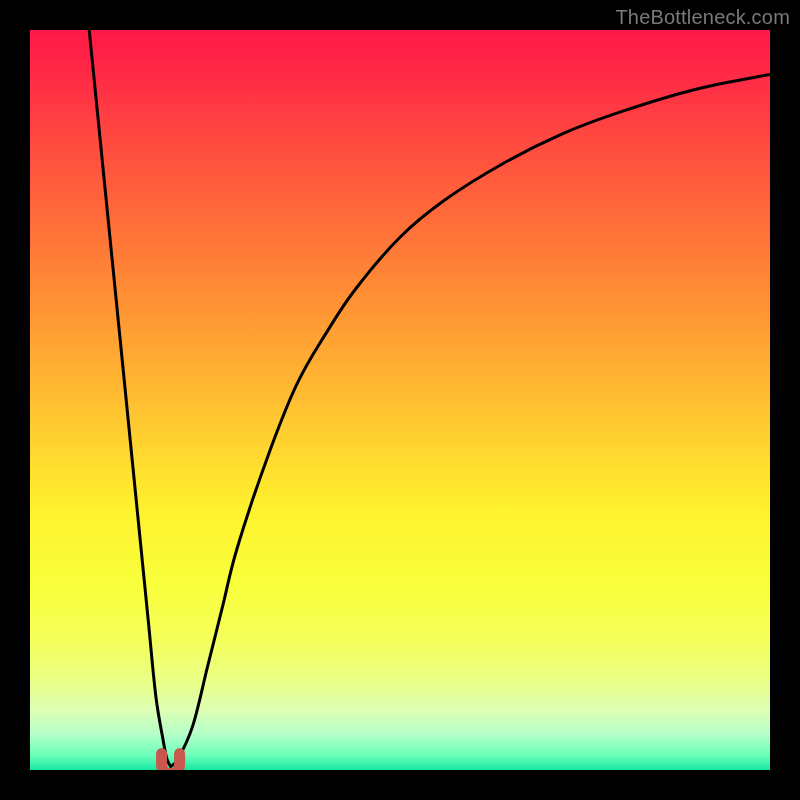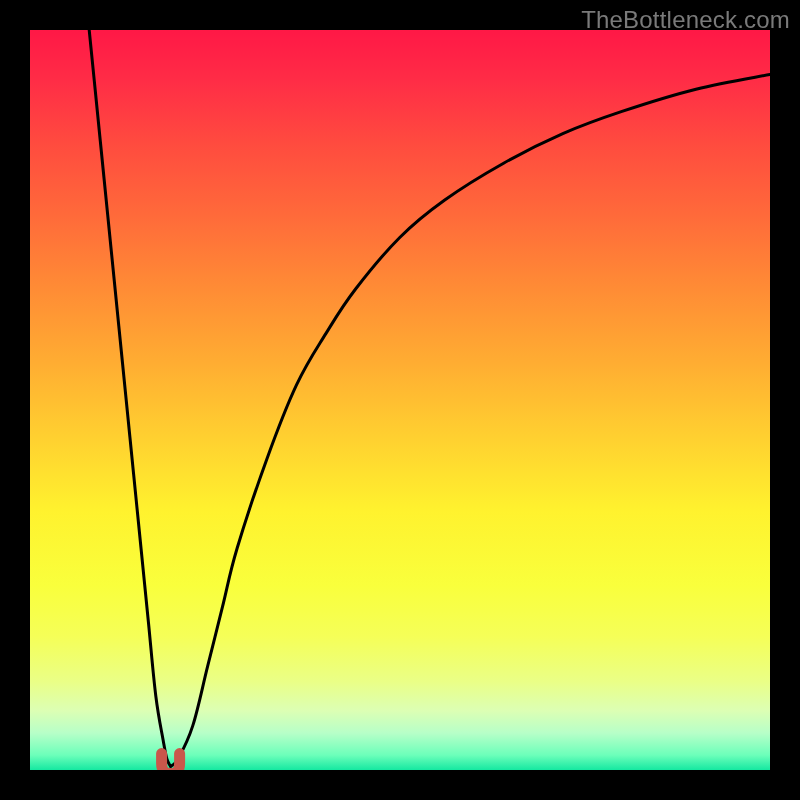--- a/index.html
+++ b/index.html
@@ -34,21 +34,21 @@
     position: absolute;
     left: 0; top: 0;
     width: 100%; height: 100%;
   }
 
   .watermark {
     position: absolute;
     top: 6px;
     right: 10px;
     color: #7a7a7a;
-    font-size: 24px;
+    font-size: 20px;
     font-weight: 400;
     letter-spacing: 0.2px;
     user-select: none;
   }
 </style>
 </head>
 <body>
 
 <div class="plot-area">
   <svg viewBox="0 0 740 740" preserveAspectRatio="none">

